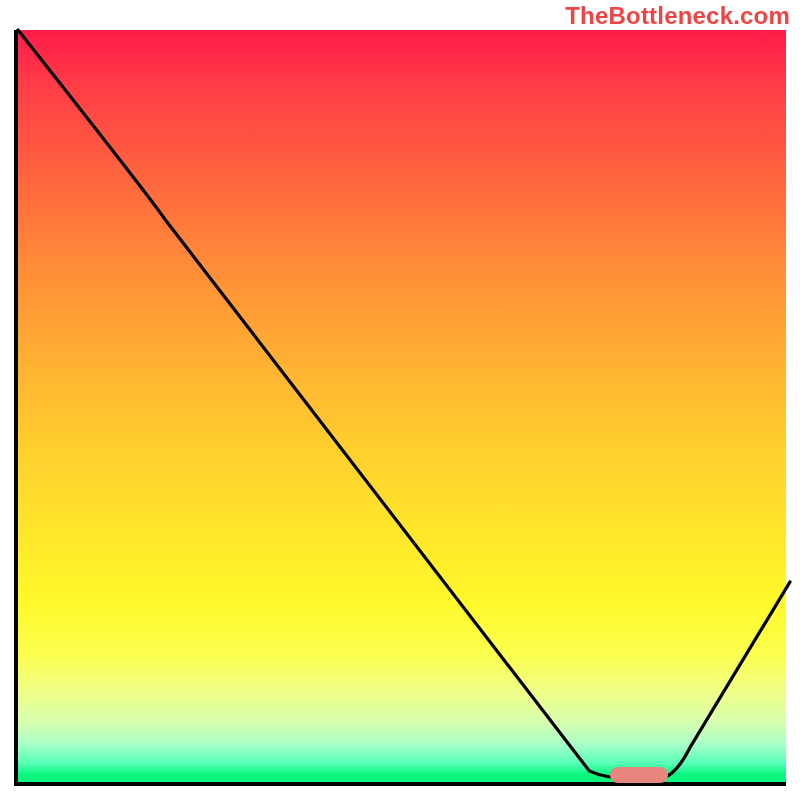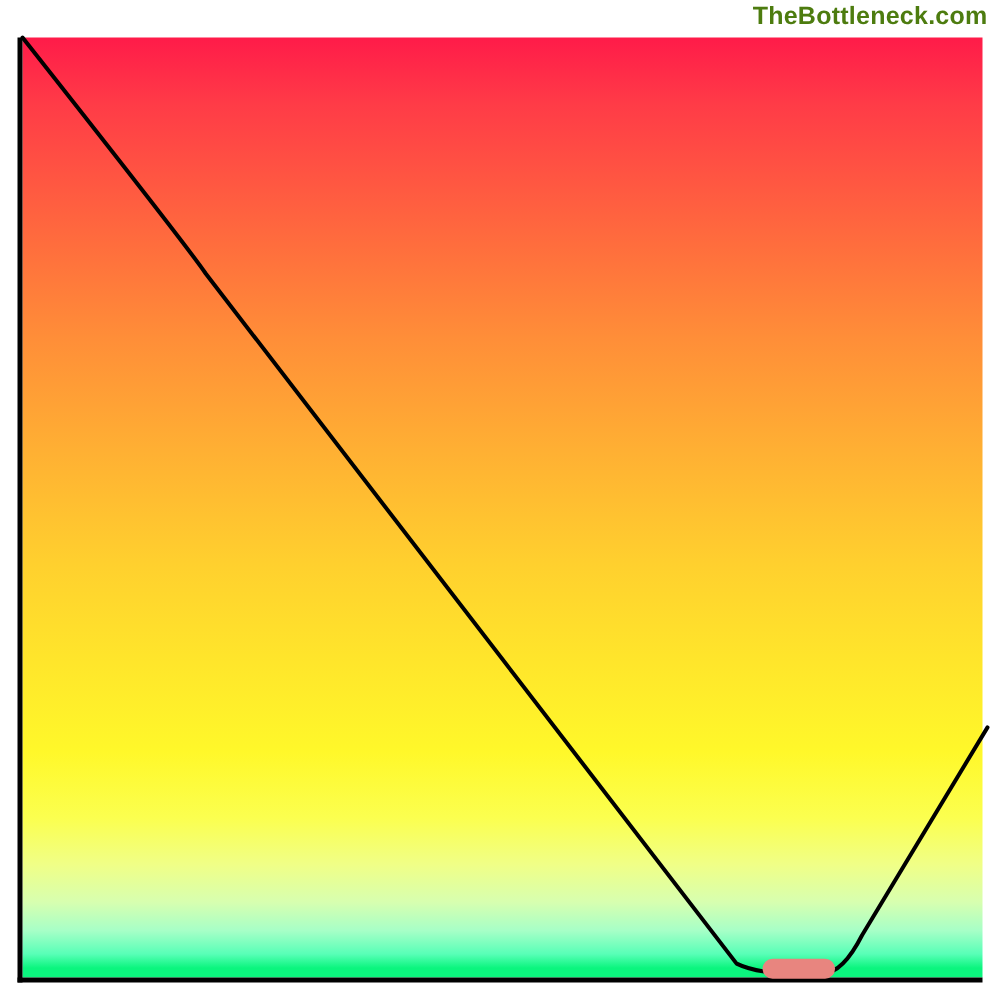--- a/index.html
+++ b/index.html
@@ -8,23 +8,23 @@
     height: 800px;
     background: #ffffff;
     font-family: Arial, Helvetica, sans-serif;
     position: relative;
     overflow: hidden;
   }
   .watermark {
     position: absolute;
     top: 2px;
     right: 10px;
-    font-size: 20px;
+    font-size: 24px;
     font-weight: bold;
-    color: #4d7c0f;
+    color: #ef4444;
     letter-spacing: 0.2px;
   }
   .plot-area {
     position: absolute;
     left: 14px;
     top: 30px;
     width: 772px;
     height: 756px;
     background: linear-gradient(
       to bottom,

